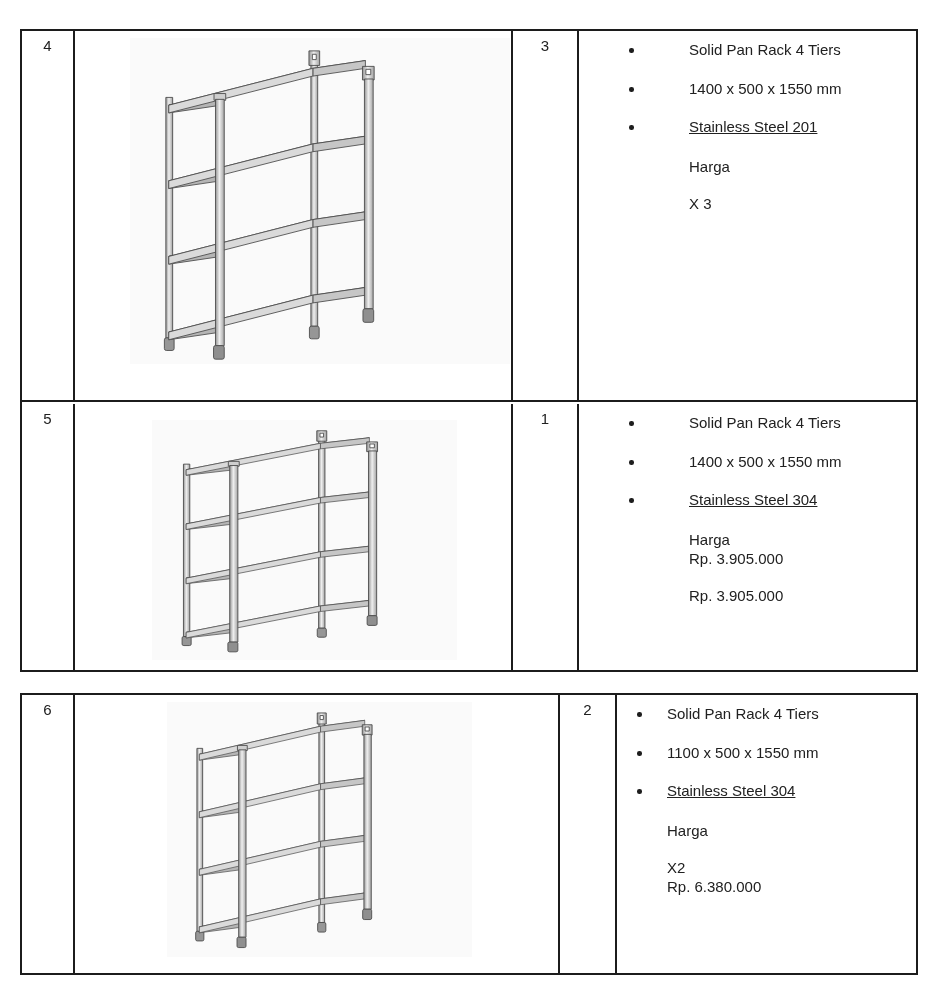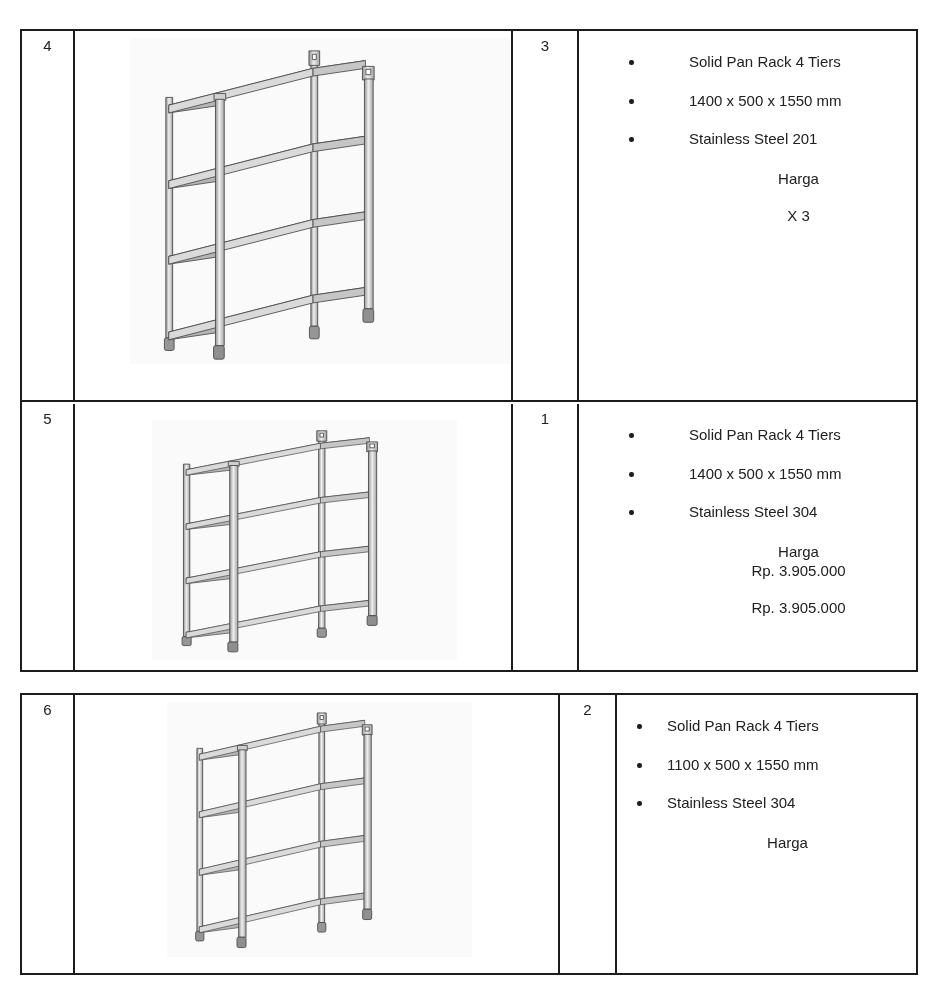--- a/index.html
+++ b/index.html
@@ -4,31 +4,31 @@
 <style>
   html,body{margin:0;padding:0;background:#fff;}
   .page{position:relative;width:945px;height:996px;background:#ffffff;overflow:hidden;
         font-family:"Liberation Sans",sans-serif;color:#212121;font-size:15px;line-height:19px;}
   .tbl{position:absolute;border:2px solid #1c1c1c;box-sizing:border-box;background:#fff;}
   .trow{position:absolute;left:0;right:0;}
   .trow.rb{border-bottom:2px solid #1c1c1c;box-sizing:border-box;}
   .cell{position:absolute;top:0;bottom:0;box-sizing:border-box;}
   .cell.vr{border-right:2px solid #1c1c1c;}
   .num-cell{text-align:center;padding-top:5px;}
-  .desc-cell{padding-top:12px;text-align:center;}
+  .desc-cell{padding-top:0;}
   .bullet-row{display:flex;align-items:flex-start;}
   .bullet{display:inline-block;flex:0 0 auto;}
   .bullet i{display:block;width:4.5px;height:4.5px;border-radius:50%;background:#1d1d1d;margin-top:8px;}
   .t1 .bullet{width:60px;}
   .t2 .bullet{width:30px;}
   .t1 .desc-cell{padding-left:50px;padding-right:8px;}
   .t2 .desc-cell{padding-left:20px;padding-right:8px;}
   .title-row{margin-top:9px;}
   .dims-row{margin-top:20px;}
-  .mat-row{margin-top:19px;}
+  .mat-row{margin-top:19px;text-decoration:underline;}
   .price-block{margin-top:21px;}
   .x-block{margin-top:18px;}
   .t1 .price-block,.t1 .x-block{padding-left:60px;}
   .t2 .price-block,.t2 .x-block{padding-left:30px;}
   .img-bg{position:absolute;background:#fafafa;}
   .rack-svg{position:absolute;}
   #rack-defs{position:absolute;width:0;height:0;}
   #rack-art *{vector-effect:non-scaling-stroke;}
 </style>
 </head>
@@ -194,17 +194,21 @@
         </div>
         <div class="bullet-row mat-row">
           <span class="bullet">
               <i></i>
             </span>
           <span>Stainless Steel 304</span>
         </div>
         <div class="price-block">
           <div>Harga</div>
         </div>
+        <div class="x-block">
+          <div>X2</div>
+          <div>Rp. 6.380.000</div>
+        </div>
       </div>
     </div>
   </div>
 
 </div>
 
 </body></html>

